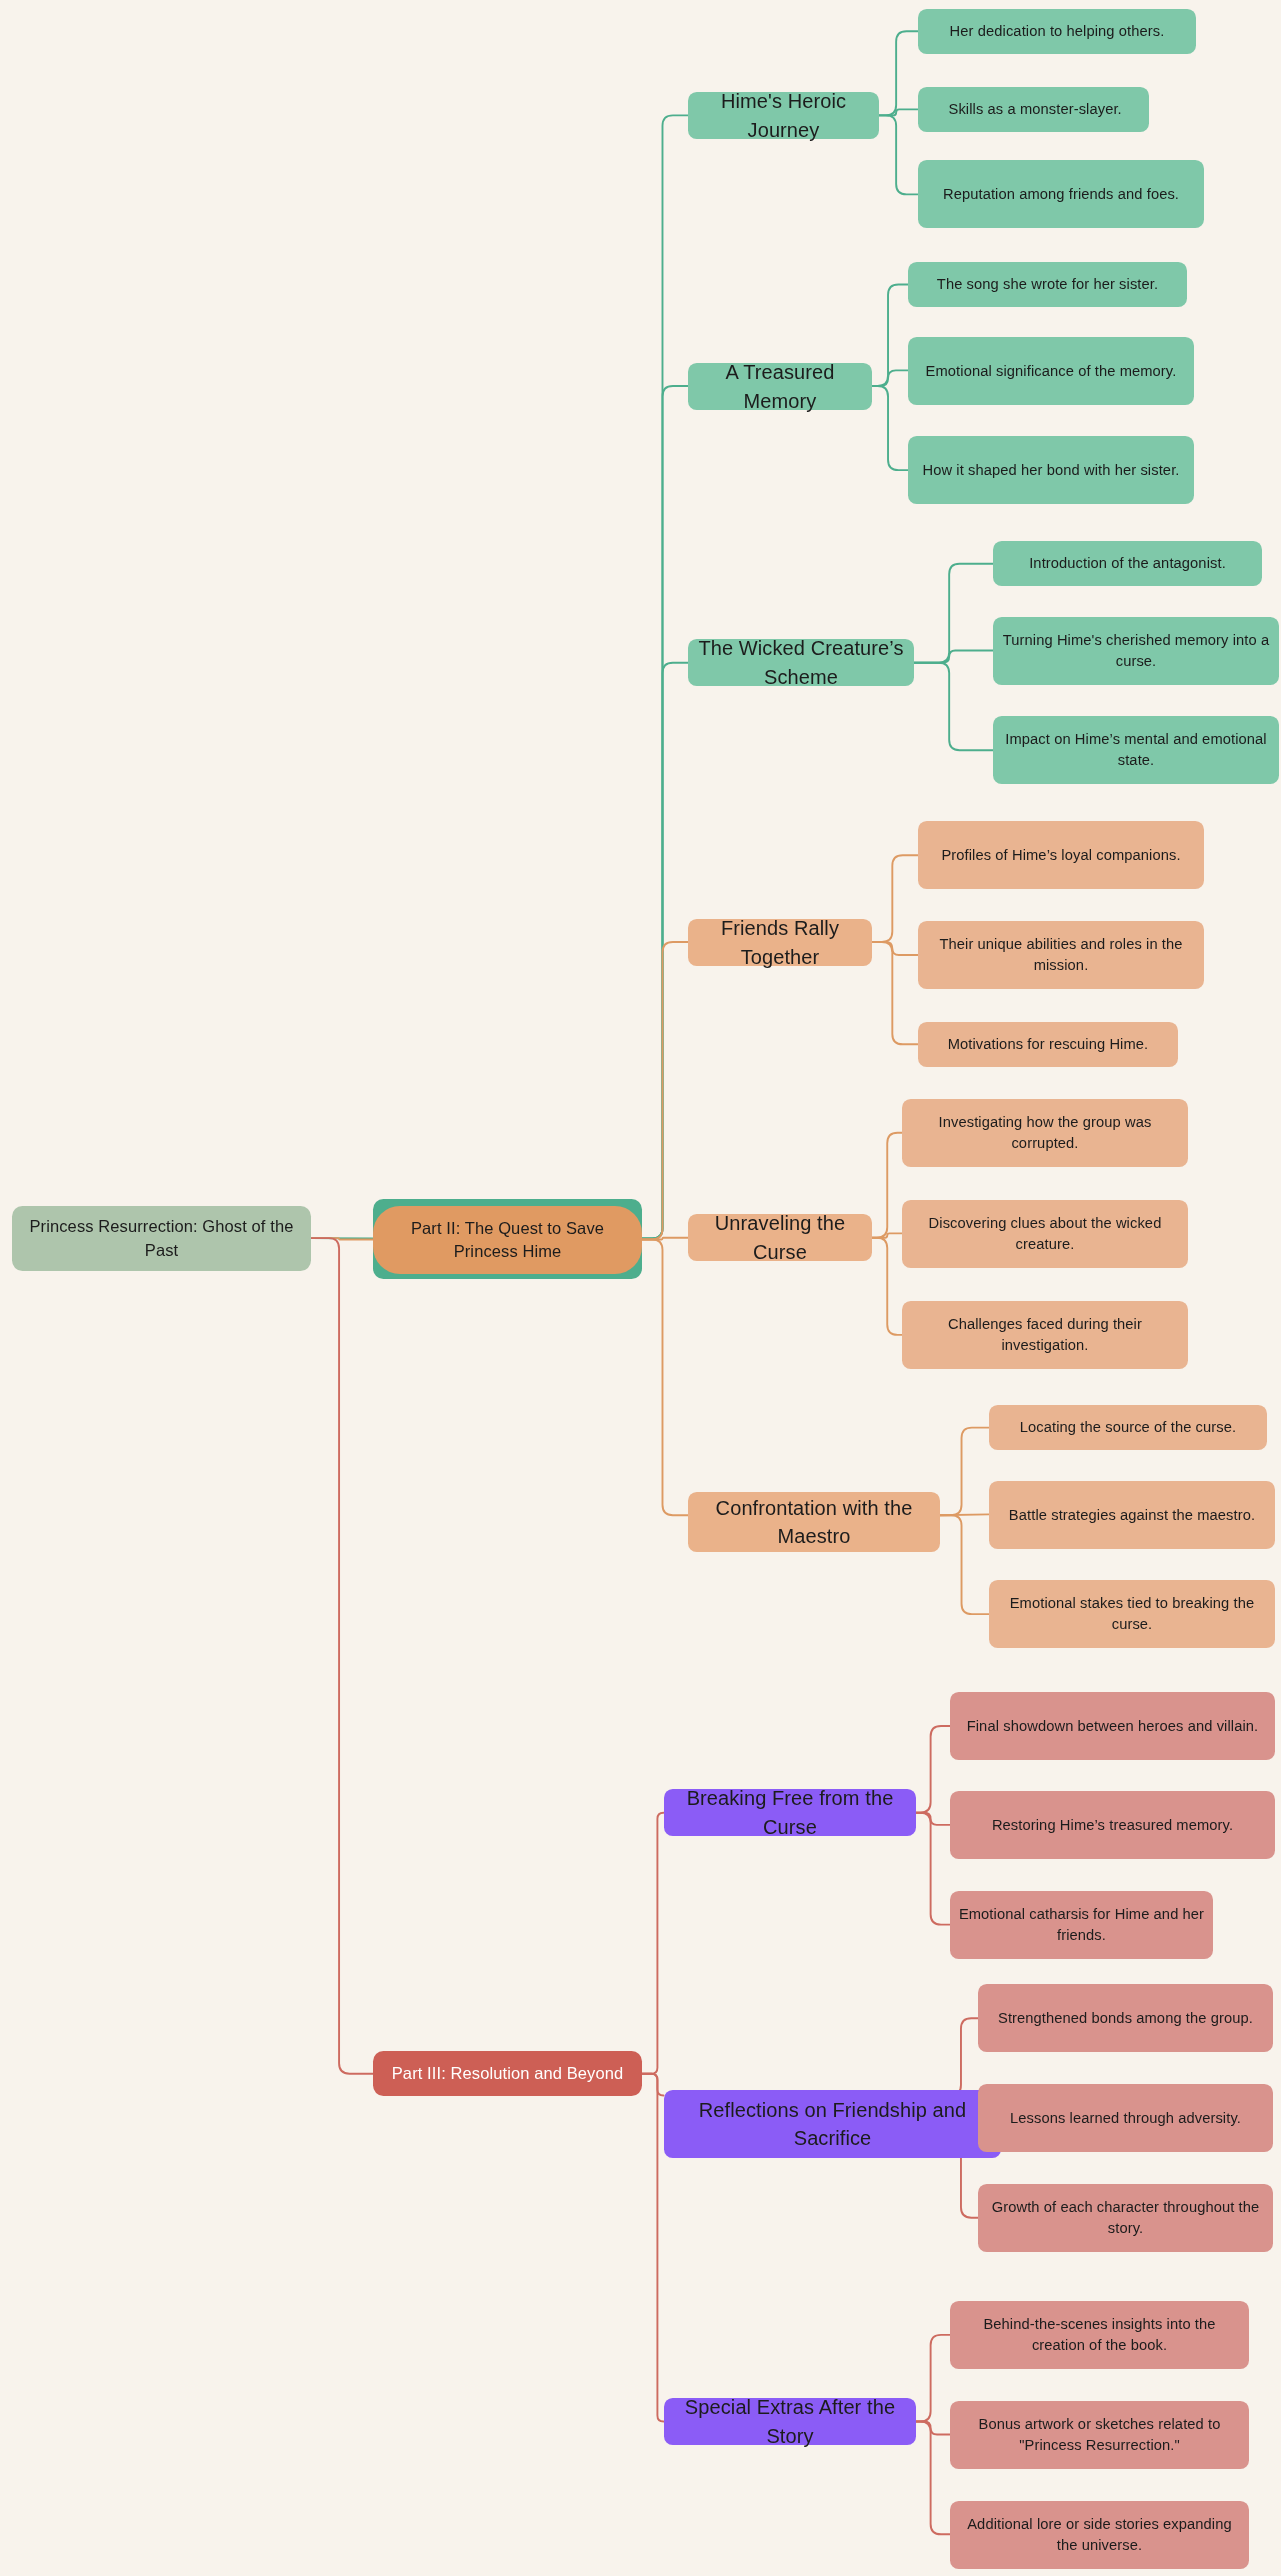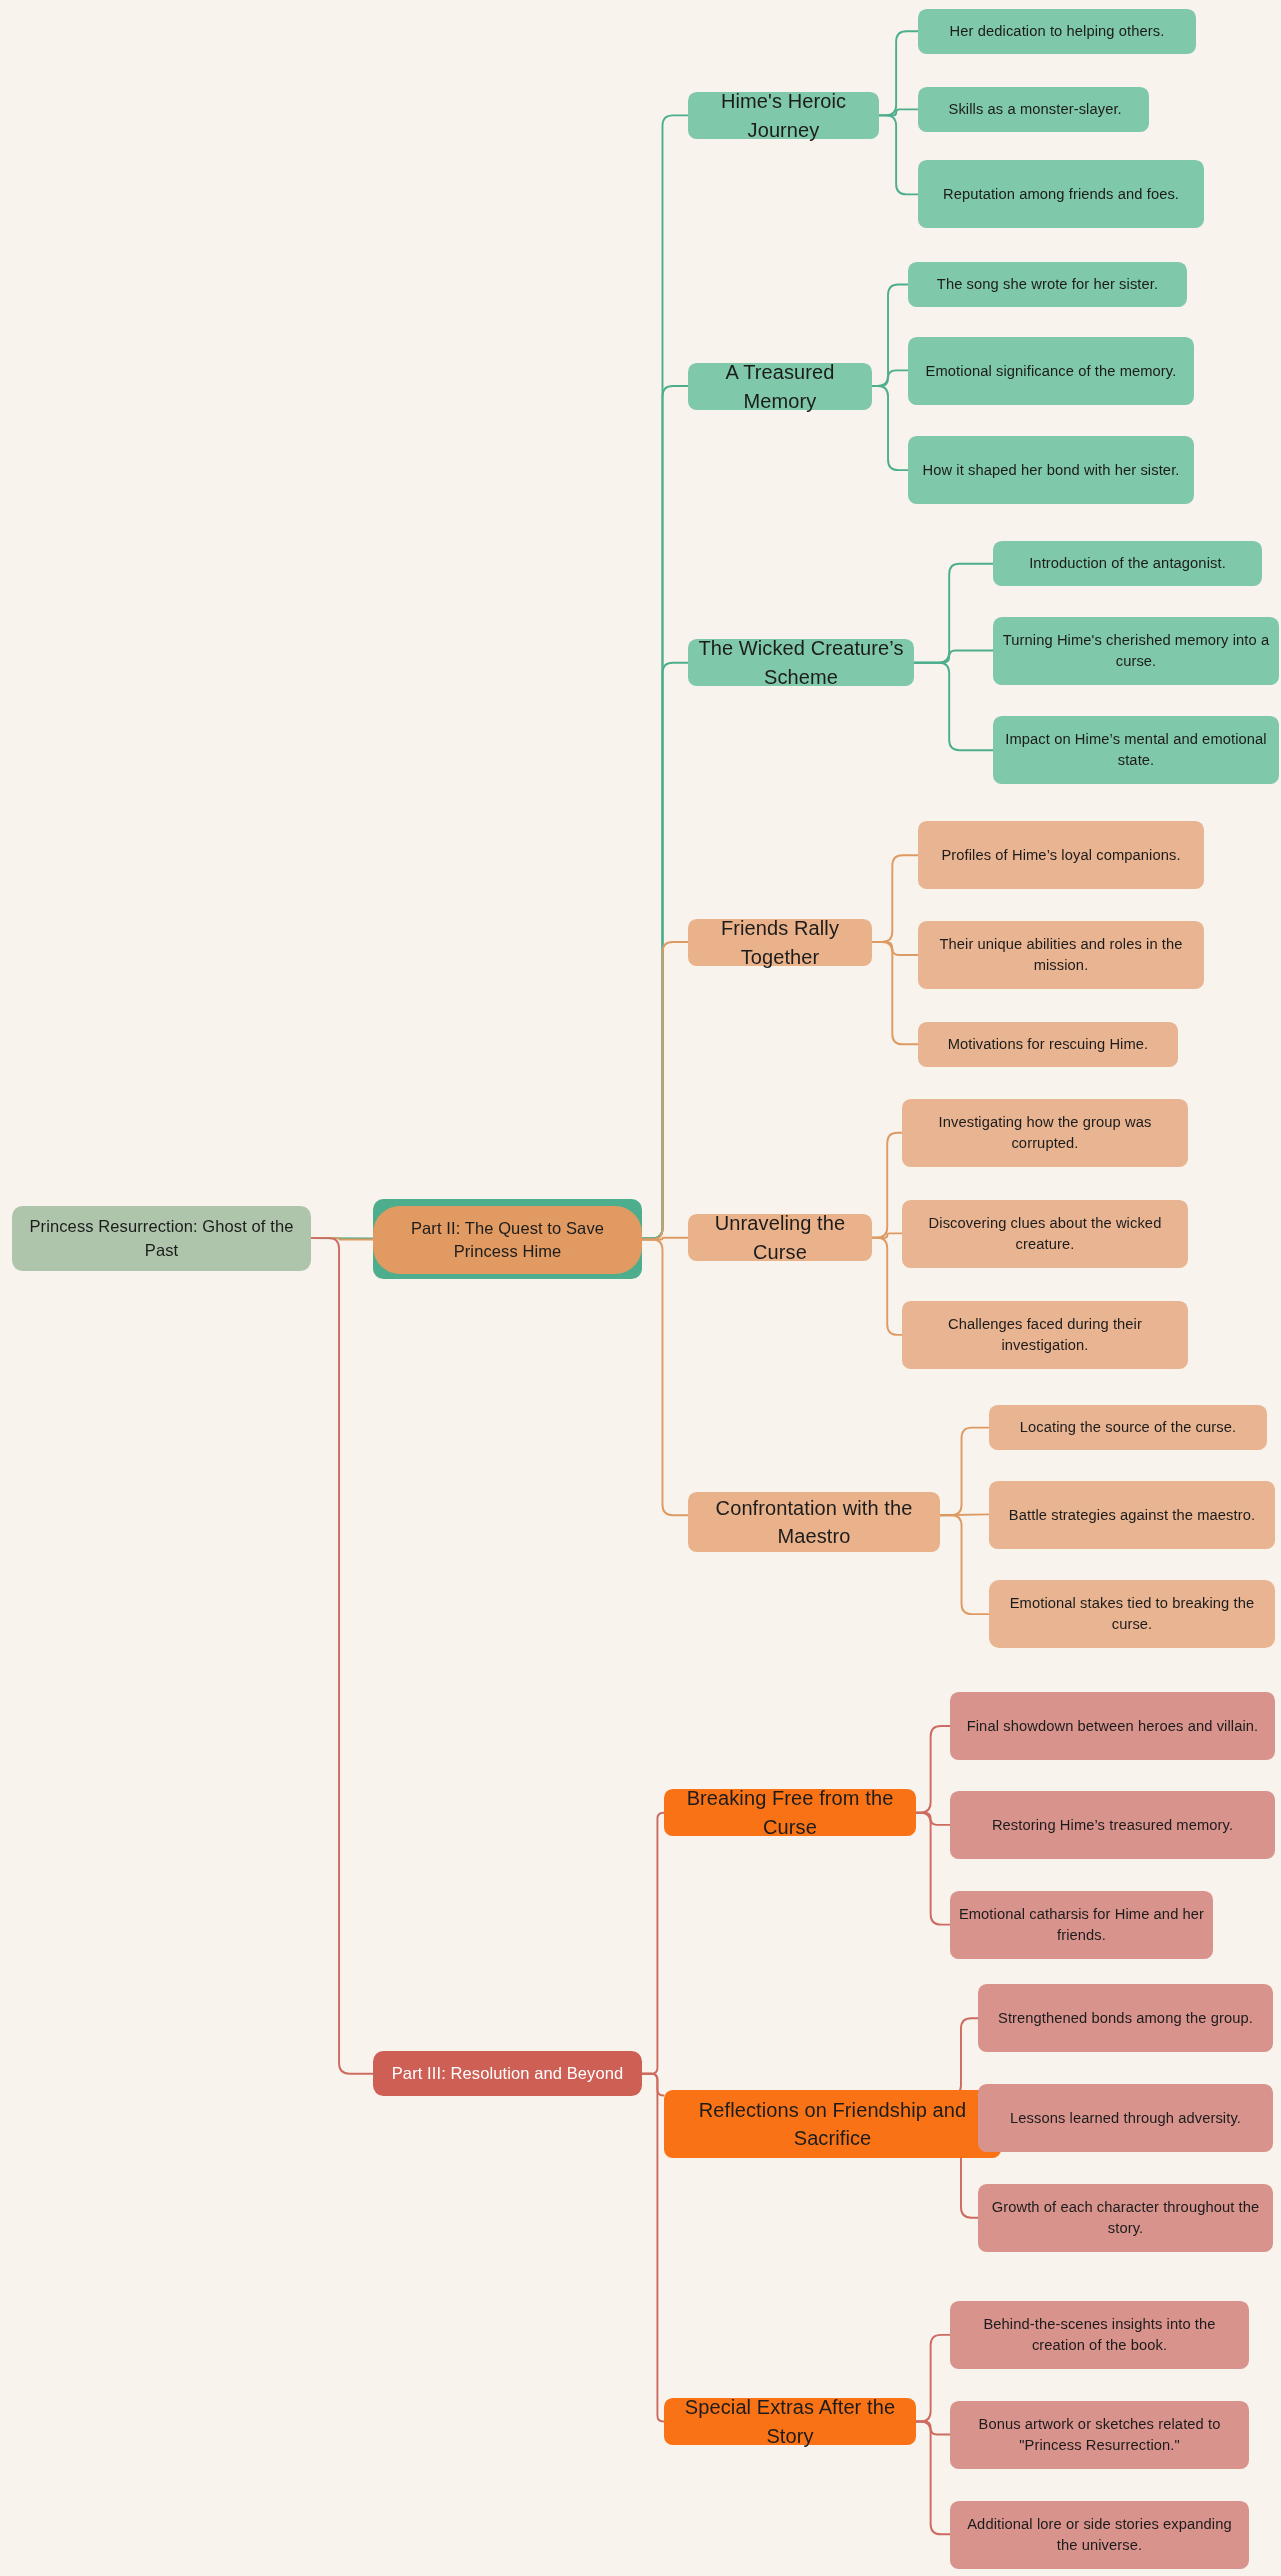--- a/index.html
+++ b/index.html
@@ -29,21 +29,21 @@
     border-radius:10.4px;
   }
   .part{font-size:16.5px;border-radius:10.4px;}
   .part-1{background:#4dae8d;}
   .part-2{background:#e09a62;}
   .part-3{background:#cd5f55;color:#ffffff;}
 
   .sub{font-size:20px;}
   .sub-1{background:#7fc8a9;}
   .sub-2{background:#eab28a;}
-  .sub-3{background:#f97316;}
+  .sub-3{background:#8b5cf6;}
 
   .leaf{font-size:14.7px;}
   .leaf-1{background:#7fc8a9;}
   .leaf-2{background:#e9b491;}
   .leaf-3{background:#d9938d;}
 </style>
 </head>
 <body>
 
 <div id="map">
@@ -117,21 +117,21 @@
   <div class="node leaf leaf-2" style="left:918px;top:1022px;width:260px;height:45px;">Motivations for rescuing Hime.</div>
 
   <div class="node sub sub-2" style="left:688px;top:1214px;width:184px;height:47px;">Unraveling the Curse</div>
   <div class="node leaf leaf-2" style="left:902px;top:1099px;width:286px;height:68px;">Investigating how the group was corrupted.</div>
   <div class="node leaf leaf-2" style="left:902px;top:1301px;width:286px;height:68px;">Challenges faced during their investigation.</div>
   <div class="node leaf leaf-2" style="left:902px;top:1200px;width:286px;height:68px;">Discovering clues about the wicked creature.</div>
 
   <div class="node sub sub-2" style="left:688px;top:1492px;width:252px;height:60px;">Confrontation with the Maestro</div>
   <div class="node leaf leaf-2" style="left:989px;top:1405px;width:278px;height:45px;">Locating the source of the curse.</div>
   <div class="node leaf leaf-2" style="left:989px;top:1481px;width:286px;height:68px;">Battle strategies against the maestro.</div>
-  <div class="node leaf leaf-2" style="left:989px;top:1580px;width:286px;height:68px;border-radius:10px;">Emotional stakes tied to breaking the curse.</div>
+  <div class="node leaf leaf-2" style="left:989px;top:1580px;width:286px;height:68px;">Emotional stakes tied to breaking the curse.</div>
 
   <div class="node part part-3" style="left:373px;top:2051px;width:269px;height:45px;">Part III: Resolution and Beyond</div>
 
   <div class="node sub sub-3" style="left:664px;top:1789px;width:252px;height:47px;">Breaking Free from the Curse</div>
   <div class="node leaf leaf-3" style="left:950px;top:1692px;width:325px;height:68px;">Final showdown between heroes and villain.</div>
   <div class="node leaf leaf-3" style="left:950px;top:1791px;width:325px;height:68px;">Restoring Hime’s treasured memory.</div>
   <div class="node leaf leaf-3" style="left:950px;top:1891px;width:263px;height:68px;">Emotional catharsis for Hime and her friends.</div>
 
   <div class="node sub sub-3" style="left:664px;top:2062px;width:337px;height:68px;margin-top:28px;">Reflections on Friendship and Sacrifice</div>
   <div class="node leaf leaf-3" style="left:978px;top:1984px;width:295px;height:68px;">Strengthened bonds among the group.</div>

